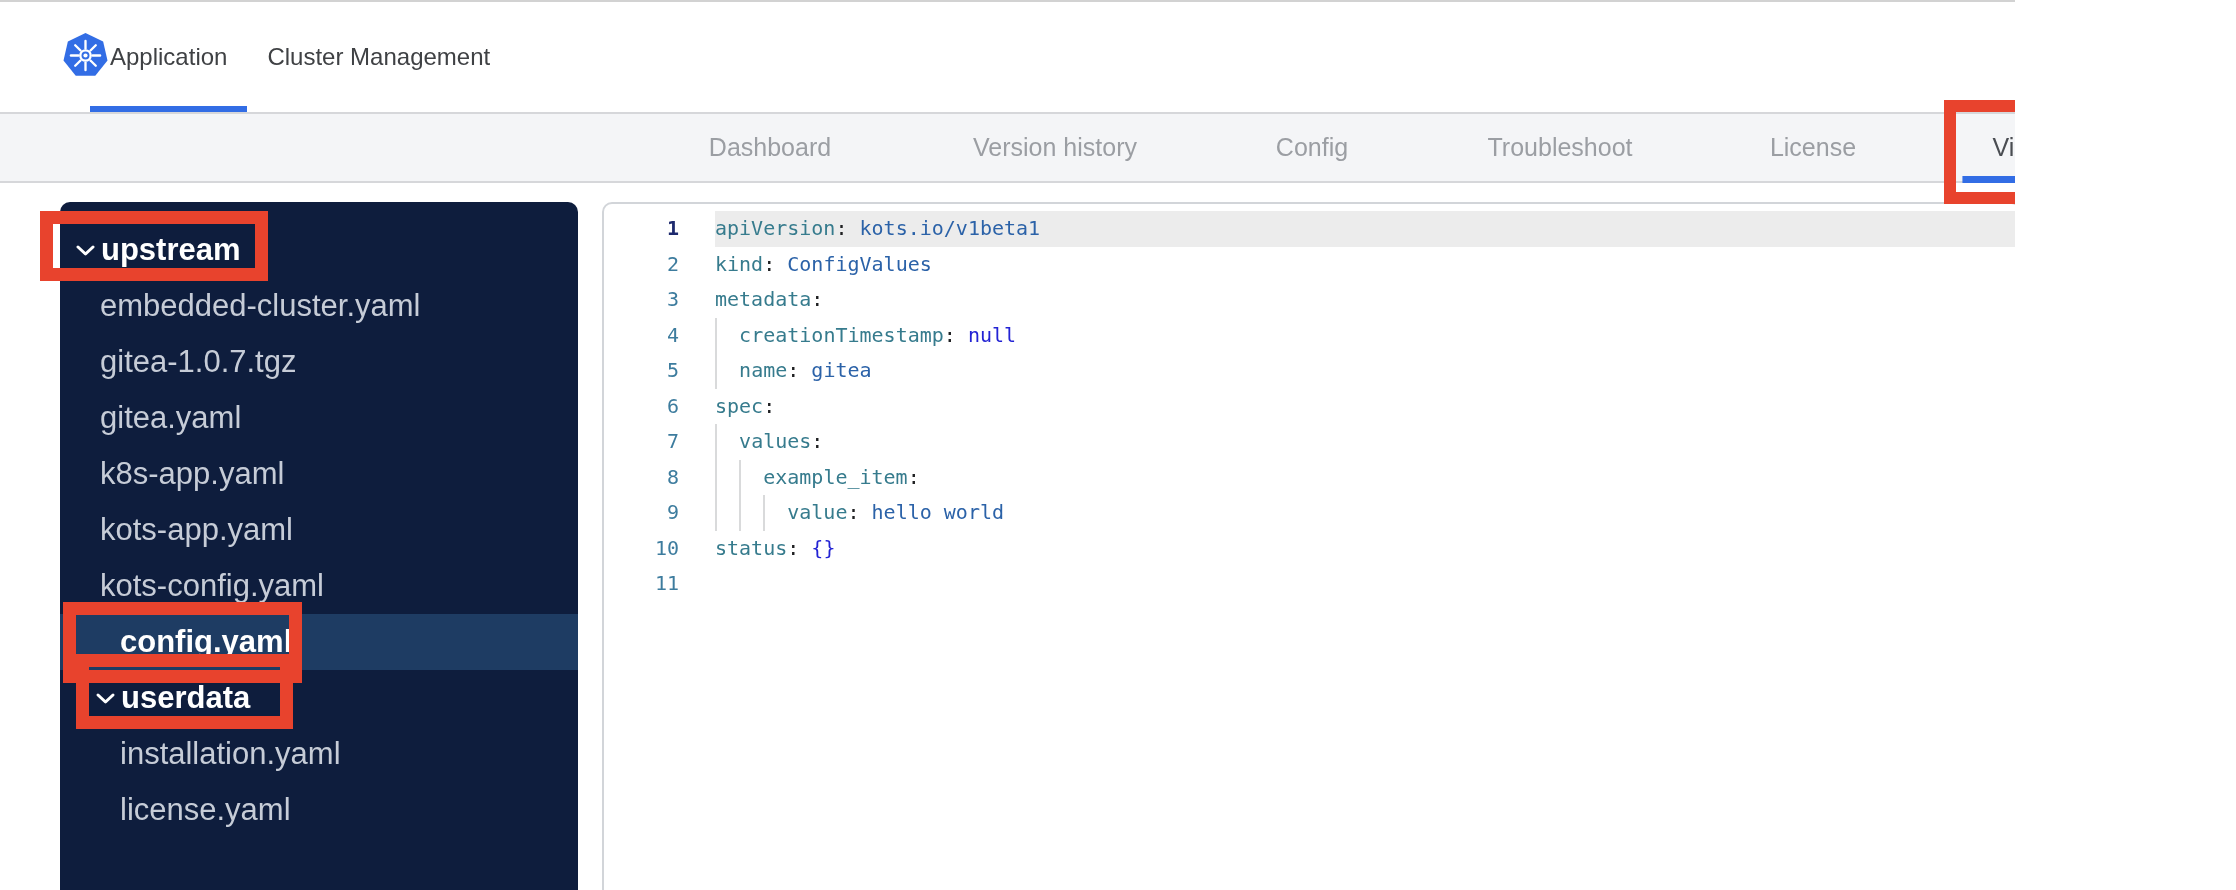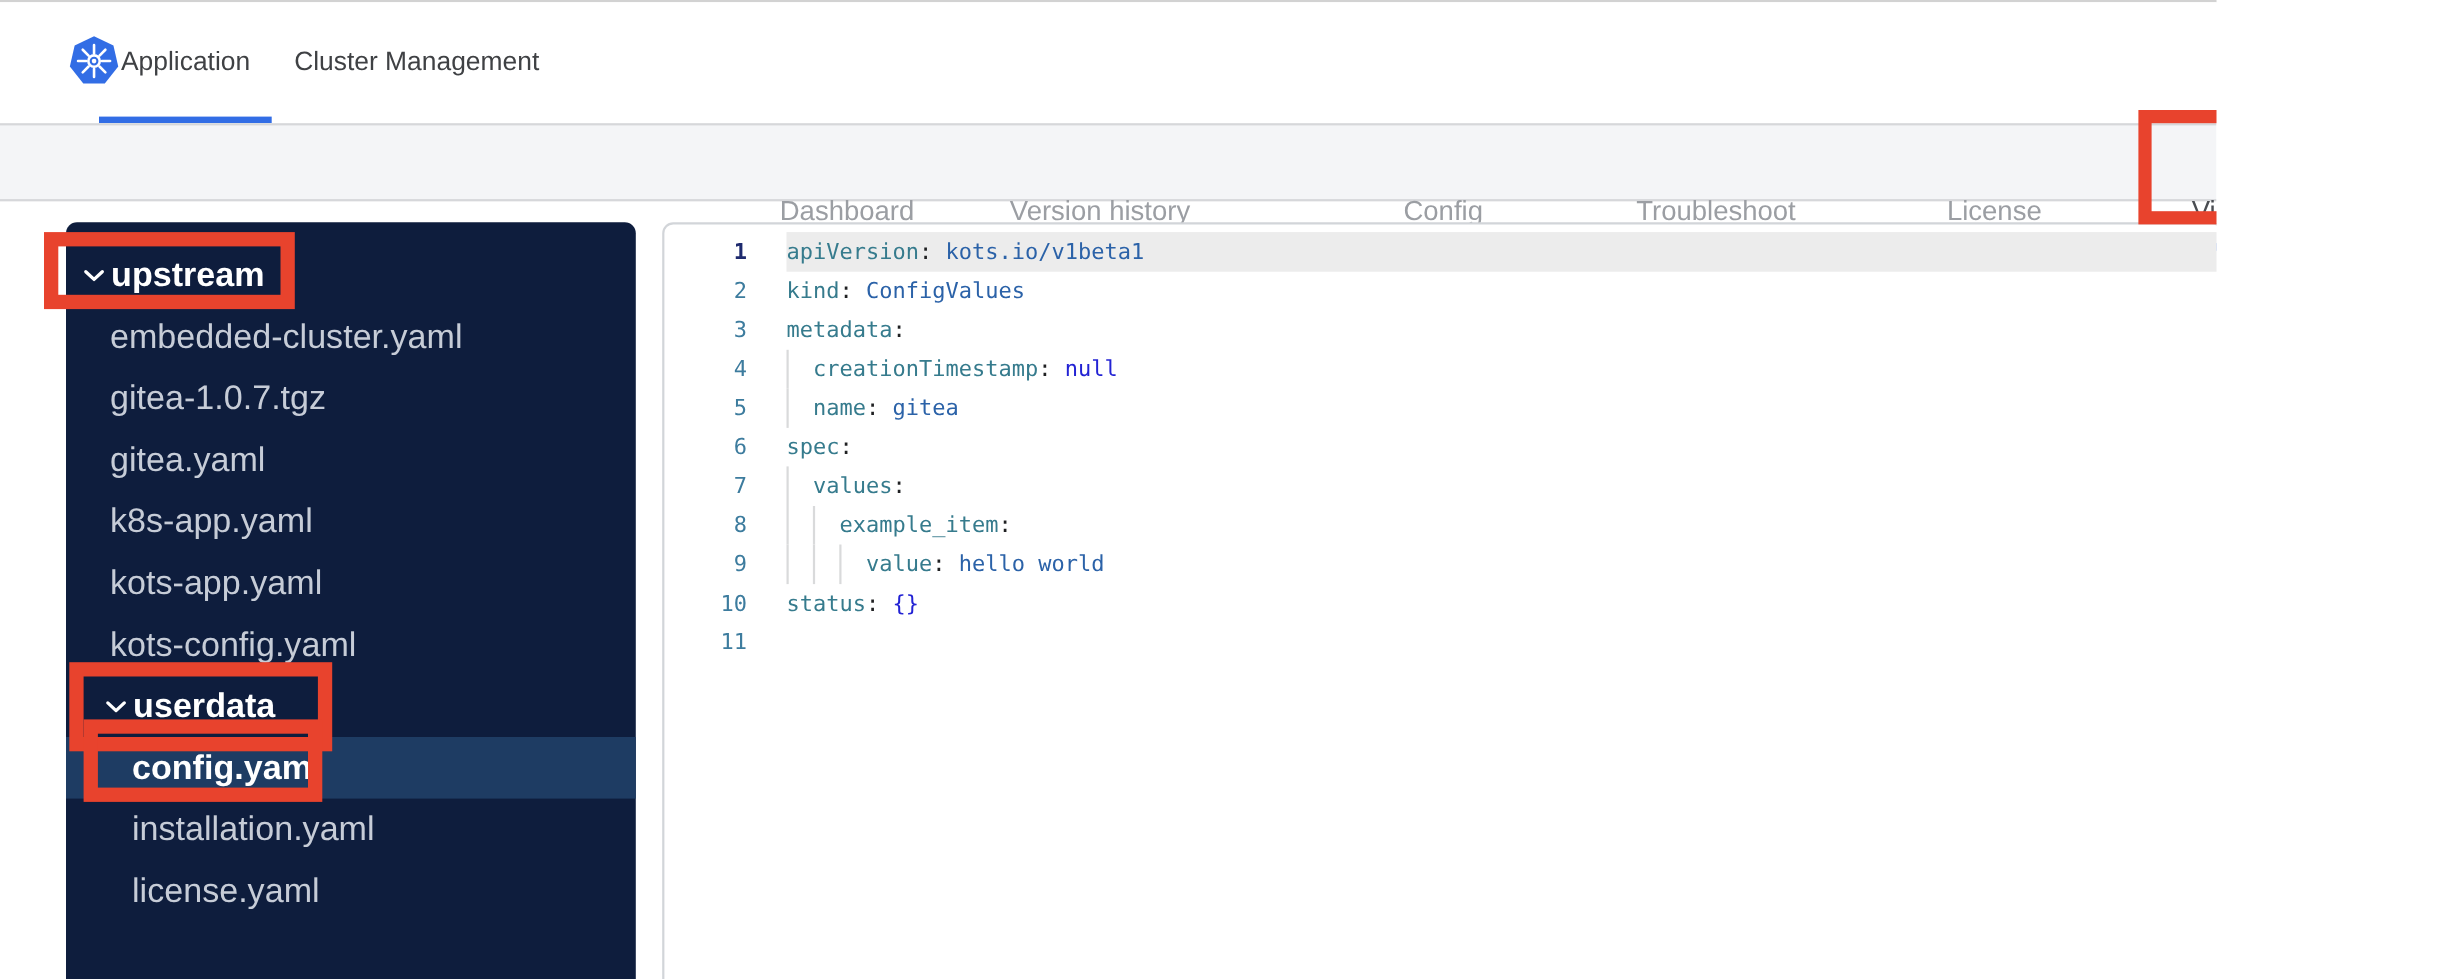--- a/index.html
+++ b/index.html
@@ -25,21 +25,21 @@
 
   
   .subnav{
     position:absolute;left:0;top:110px;width:100%;height:71px;
     background:var(--c-subnav-bg);
     border-top:2px solid var(--c-border);border-bottom:2px solid var(--c-border);
   }
   .subnav-tab{
     position:absolute;top:0;height:100%;transform:translateX(-50%);
     display:flex;align-items:center;font-size:25px;color:var(--c-subnav-text);
-    cursor:pointer;white-space:nowrap;margin-top:45px;
+    cursor:pointer;white-space:nowrap;
   }
   .subnav-tab.active{color:var(--c-subnav-active);}
   .subnav-tab.active .tab-underline{
     position:absolute;left:50%;bottom:-2px;transform:translateX(-50%);
     width:166px;height:7px;background:var(--c-accent);
   }
 
   
   .sidebar{
     position:absolute;left:60px;top:200px;width:518px;bottom:0;
@@ -119,21 +119,21 @@
     </div>
   </div>
   </div>
 
   <div class="subnav">
     <div class="subnav-tab" style="left: 770px;">
       <span class="label">Dashboard</span>
       <span class="tab-underline"></span>
     </div>
 
-    <div class="subnav-tab" style="left: 1000px;">
+    <div class="subnav-tab" style="left: 1055px;">
       <span class="label">Version history</span>
       <span class="tab-underline"></span>
     </div>
 
     <div class="subnav-tab" style="left: 1312px;">
       <span class="label">Config</span>
       <span class="tab-underline"></span>
     </div>
 
     <div class="subnav-tab" style="left: 1560px;">
@@ -185,34 +185,34 @@
     <div class="tree-item file lvl0">
 
       <span class="tree-label">kots-app.yaml</span>
     </div>
 
     <div class="tree-item file lvl0">
 
       <span class="tree-label">kots-config.yaml</span>
     </div>
 
+    <div class="tree-item file lvl1 selected">
+
+      <span class="tree-label">config.yaml</span>
+    </div>
+
     <div class="tree-item folder lvl1">
       <span class="chevron">
         <svg width="23" height="15" viewBox="0 0 23 15">
           <polyline points="4,4 11.5,11 19,4" fill="none" stroke="#fff" stroke-width="3" stroke-linecap="round" stroke-linejoin="round"></polyline>
         </svg>
       </span>
       <span class="tree-label">userdata</span>
     </div>
 
-    <div class="tree-item file lvl1 selected">
-
-      <span class="tree-label">config.yaml</span>
-    </div>
-
 
     <div class="tree-item file lvl1">
 
       <span class="tree-label">installation.yaml</span>
     </div>
 
     <div class="tree-item file lvl1">
 
       <span class="tree-label">license.yaml</span>
     </div>

